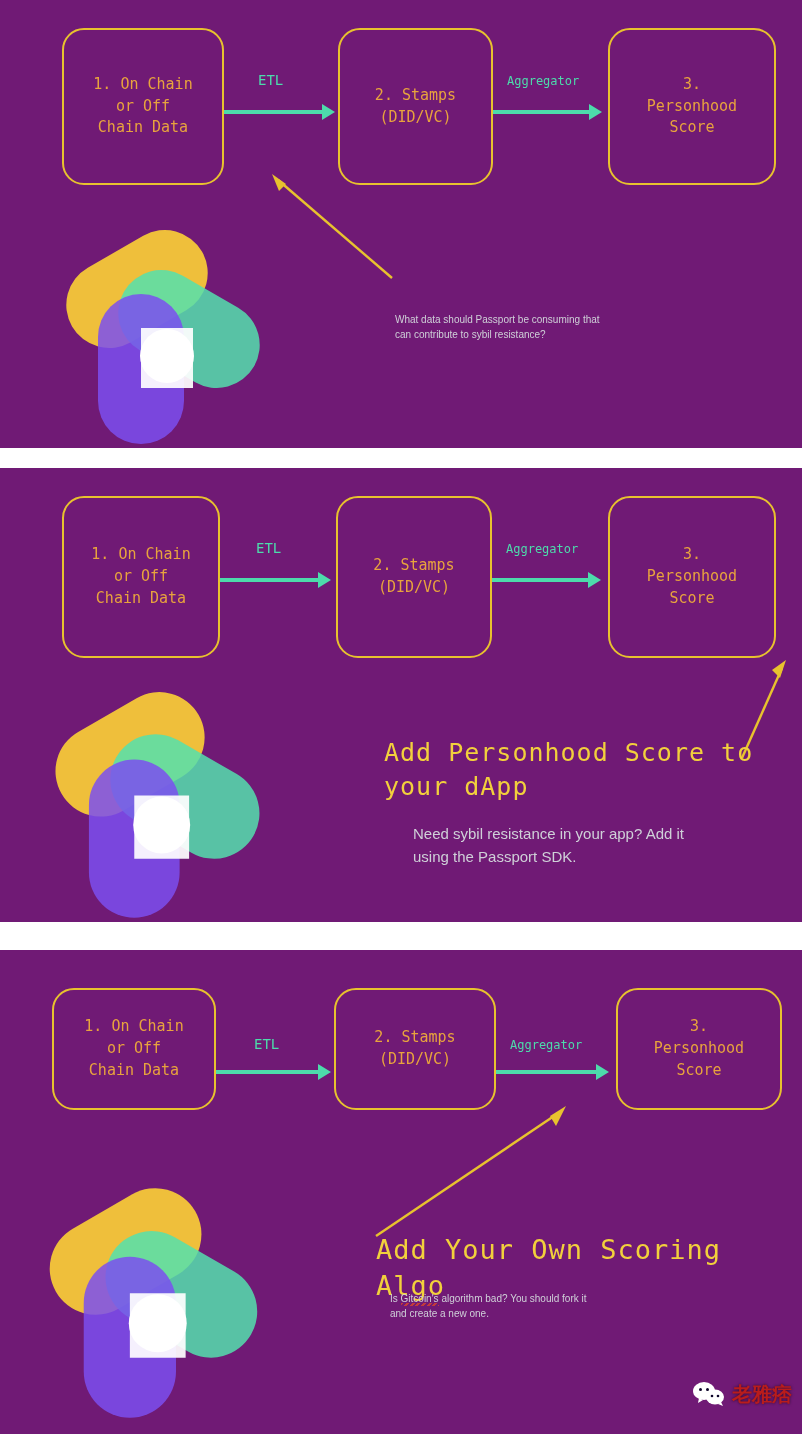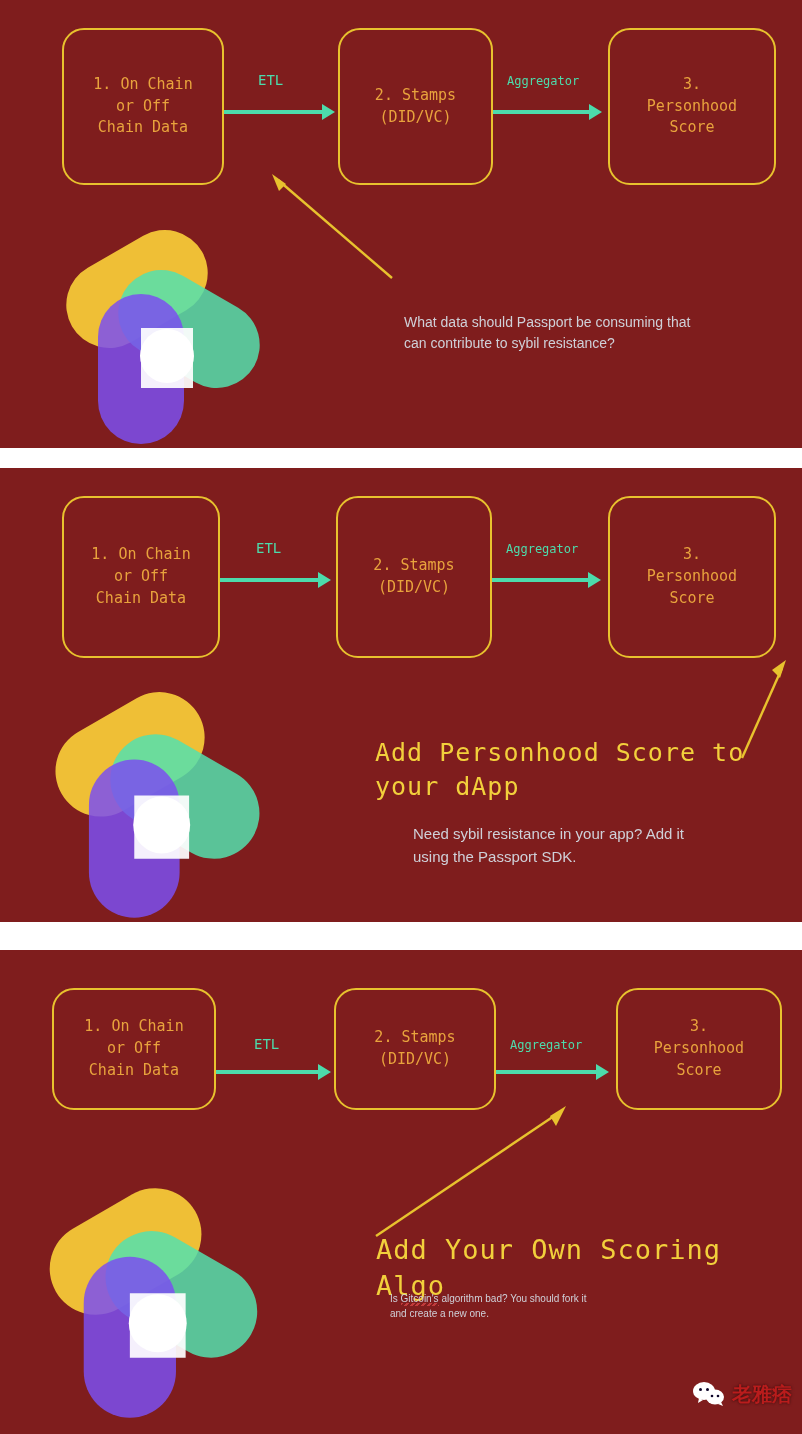--- a/index.html
+++ b/index.html
@@ -1,19 +1,19 @@
 <!DOCTYPE html>
 <html><head>
 <meta charset="utf-8">
 <style>
   html,body{margin:0;padding:0;background:#ffffff;}
   body{width:802px;height:1434px;font-family:"DejaVu Sans Mono",monospace;overflow:hidden;}
   .page{position:relative;width:802px;height:1434px;background:#ffffff;}
 
-  .panel{position:absolute;left:0;width:802px;background:#7f1d1d;overflow:hidden;}
+  .panel{position:absolute;left:0;width:802px;background:#701a75;overflow:hidden;}
 
   
   .flow{position:absolute;left:0;top:0;width:802px;}
   .fbox{position:absolute;box-sizing:border-box;border:2px solid #e8c22e;border-radius:22px;
         display:flex;align-items:center;justify-content:center;text-align:center;
         color:#e8a33d;font-family:"DejaVu Sans Mono",monospace;line-height:1.45;}
   .fbox span{display:block;white-space:pre-line;}
 
   .arrowline{position:absolute;height:4px;background:#4ddbab;}
   .arrowhead{position:absolute;width:0;height:0;border-top:8px solid transparent;
@@ -87,21 +87,21 @@
       </svg>
     </div>
 
     <div class="ptr" style="left:262px;top:168px;width:140px;height:118px;">
       <svg width="140" height="118" viewBox="0 0 140 118">
         <line x1="130" y1="110" x2="16" y2="12" stroke="#e8c22e" stroke-width="2.4"></line>
         <polygon points="10,6 24,16 17,23" fill="#e8c22e"></polygon>
       </svg>
     </div>
 
-    <div class="body" style="left:395px;top:312px;width:380px;font-size:14px;margin-left:9px;">What data should Passport be consuming that
+    <div class="body" style="left:395px;top:312px;width:380px;font-size:10px;">What data should Passport be consuming that
 can contribute to sybil resistance?</div>
   </div>
 
   <div class="panel" style="top:468px;height:454px;">
 
     <div class="flow">
       <div class="fbox" style="left:62px;top:28px;width:158px;height:162px;font-size:15px;">
         <span>1. On Chain
 or Off
 Chain Data</span>
@@ -137,21 +137,21 @@
       </svg>
     </div>
 
     <div class="ptr" style="left:736px;top:186px;width:60px;height:110px;">
       <svg width="60" height="110" viewBox="0 0 60 110">
         <line x1="6" y1="104" x2="46" y2="14" stroke="#e8c22e" stroke-width="2.4"></line>
         <polygon points="50,6 44,24 36,16" fill="#e8c22e"></polygon>
       </svg>
     </div>
 
-    <div class="headline" style="left:375px;top:268px;font-size:25px;">Add Personhood Score to
+    <div class="headline" style="left:384px;top:268px;font-size:25px;">Add Personhood Score to
 your dApp</div>
     <div class="body" style="left:392px;top:355px;width:380px;font-size:15px;margin-left:21px;">Need sybil resistance in your app?  Add it
 using the Passport SDK.</div>
   </div>
 
   <div class="panel" style="top:950px;height:484px;">
 
     <div class="flow">
       <div class="fbox" style="left:52px;top:38px;width:164px;height:122px;font-size:15px;">
         <span>1. On Chain

